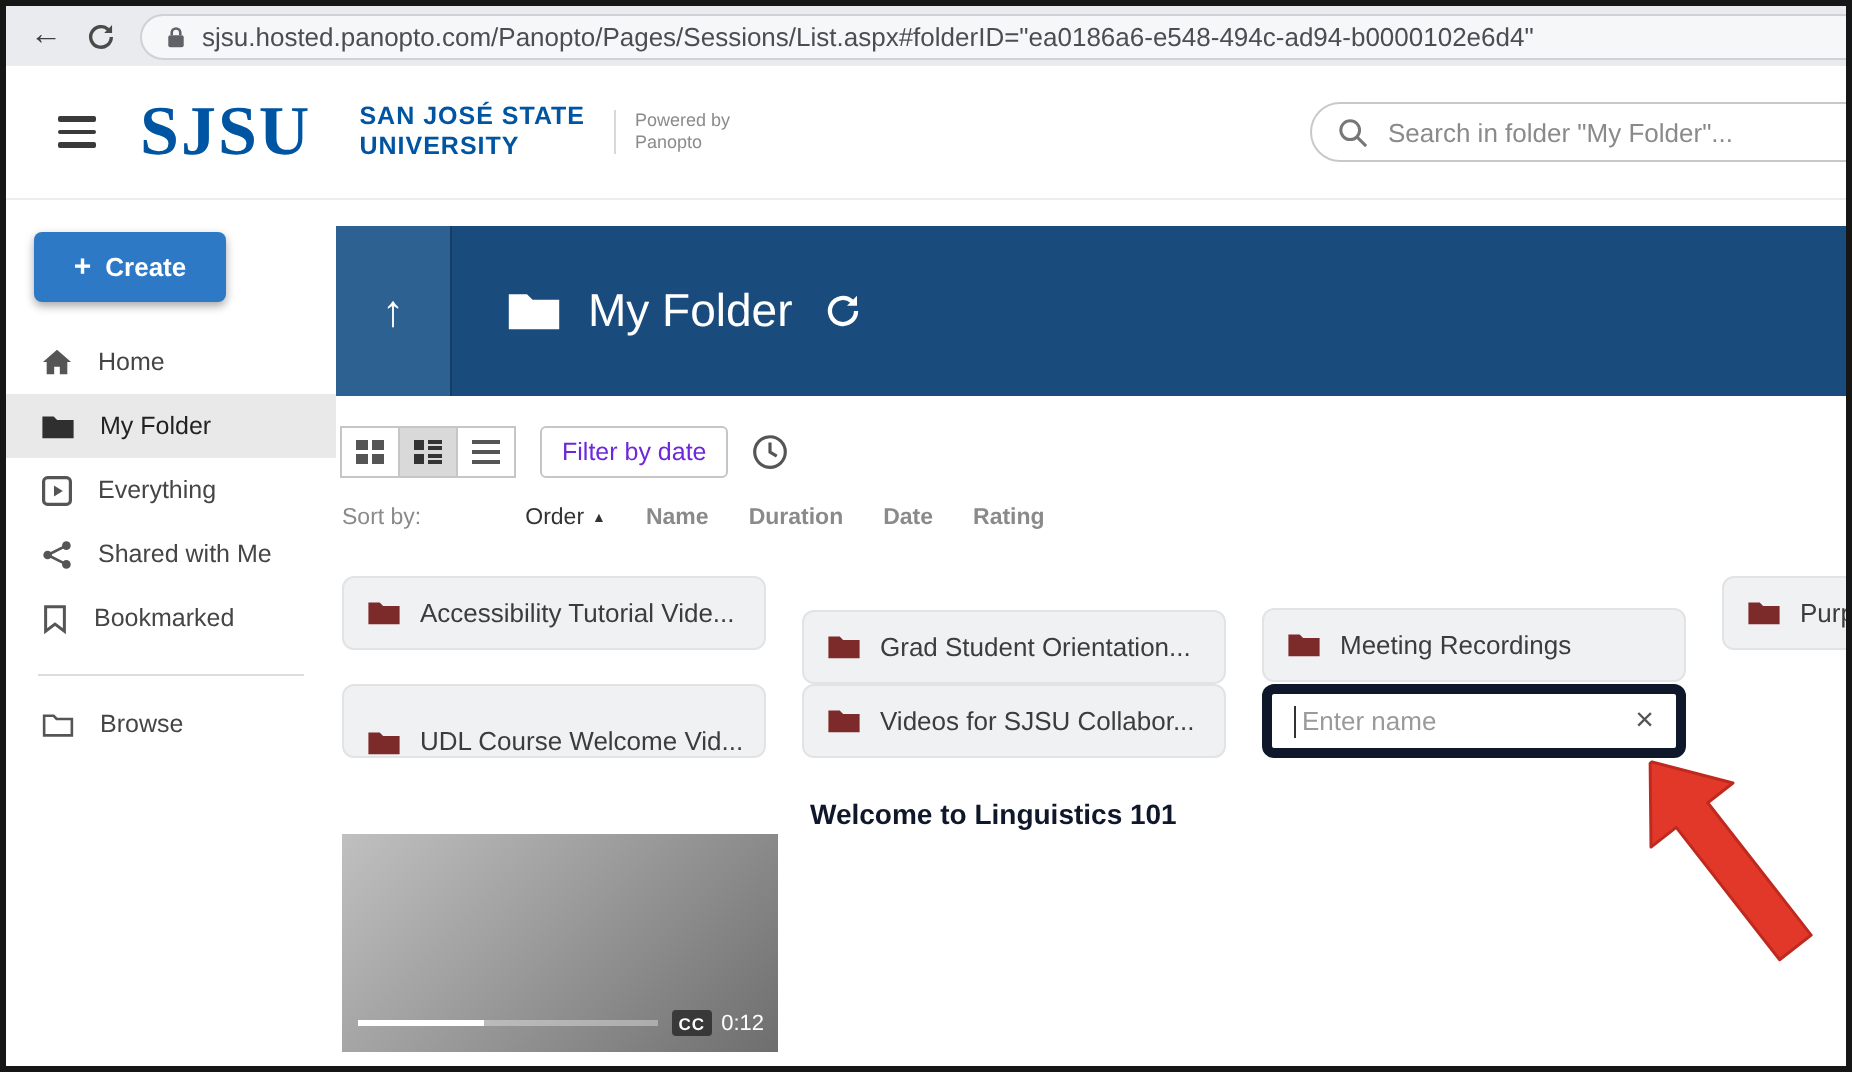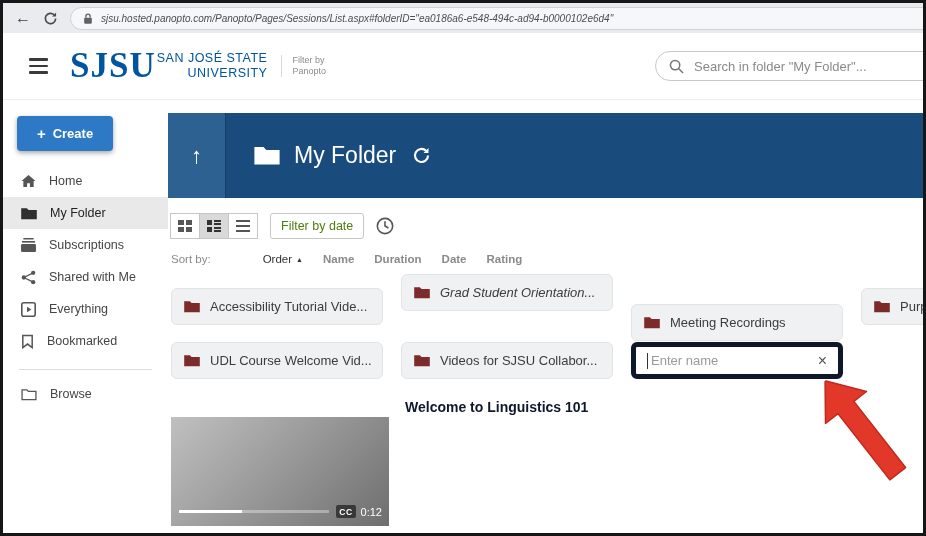--- a/index.html
+++ b/index.html
@@ -5,30 +5,30 @@
   html,body{margin:0;padding:0;background:#fff;}
   .stage{position:relative;width:926px;height:536px;box-sizing:border-box;border:3px solid #161616;
          overflow:hidden;background:#fff;font-family:"Liberation Sans",sans-serif;}
 
   
   .chrome{position:absolute;top:0;left:0;right:0;height:30px;background:#e9ebee;
           border-bottom:1px solid #d6d8da;display:flex;align-items:center;gap:12px;padding:0 12px;}
   .nav-ic{color:#3f4043;font-size:16px;line-height:1;cursor:pointer;display:flex;align-items:center;}
   .addr{flex:1;height:21px;background:#f6f7f8;border:1px solid #cfd1d4;border-radius:12px;
         display:flex;align-items:center;gap:7px;padding:0 11px;margin-right:-22px;overflow:hidden;}
-  .addr span{color:#4a4d51;font-size:10px;white-space:nowrap;font-style:italic;}
+  .addr span{color:#4a4d51;font-size:13px;white-space:nowrap;}
 
   
   .header{position:absolute;top:30px;left:0;right:0;height:66px;background:#fff;
           border-bottom:1px solid #ededed;display:flex;align-items:center;}
   .hamburger{margin-left:26px;width:19px;display:flex;flex-direction:column;gap:4px;cursor:pointer;}
   .hamburger i{height:2.4px;background:#3a3a3a;border-radius:1px;}
   .logo{margin-left:22px;font-family:"Liberation Serif",serif;font-weight:bold;font-size:35px;
         color:#0055a2;letter-spacing:1px;}
-  .uni{margin-left:1px;color:#0055a2;font-weight:normal;font-size:12.5px;letter-spacing:.5px;line-height:15px;text-align:right;}
+  .uni{margin-left:24px;color:#0055a2;font-weight:bold;font-size:12.5px;letter-spacing:.5px;line-height:15px;}
   .powered{margin-left:14px;padding-left:10px;border-left:1px solid #d9d9d9;color:#8b8b8b;
            font-size:9px;line-height:11px;}
   .search{position:absolute;right:-20px;top:18px;width:288px;height:30px;border:1px solid #c9c9c9;
           border-radius:16px;background:#fff;display:flex;align-items:center;gap:8px;padding:0 13px;box-sizing:border-box;}
   .search input{border:none;outline:none;flex:1;font:13px "Liberation Sans",sans-serif;color:#444;background:transparent;}
   .search input::placeholder{color:#8a8a8a;}
 
   
   .sidebar{position:absolute;top:97px;left:0;width:165px;bottom:0;background:#fff;}
   .create{margin:16px 0 14px 14px;width:96px;height:35px;background:#2e79c5;border:none;border-radius:4px;
@@ -51,21 +51,21 @@
   .banner-title{color:#fff;font-size:23px;margin-left:14px;font-weight:normal;}
   .banner-refresh{margin-left:16px;display:flex;cursor:pointer;}
 
   
   .toolbar{position:absolute;left:168px;top:210px;display:flex;align-items:center;gap:12px;}
   .viewgroup{display:flex;}
   .viewbtn{width:30px;height:26px;border:1px solid #c6c6c6;background:#fff;display:flex;
            align-items:center;justify-content:center;margin-left:-1px;cursor:pointer;padding:0;}
   .viewbtn.active{background:#d9d9d9;}
   .filterbtn{height:26px;border:1px solid #c6c6c6;border-radius:3px;background:#fff;padding:0 10px;
-             font:12.5px "Liberation Sans",sans-serif;color:#4d7c0f;cursor:pointer;}
+             font:12.5px "Liberation Sans",sans-serif;color:#6d28d9;cursor:pointer;}
   .clockbtn{background:none;border:none;padding:0;display:flex;cursor:pointer;}
   .sortbar{position:absolute;left:168px;top:250px;display:flex;align-items:center;gap:20px;
            font-size:11.5px;color:#8a8a8a;}
   .sortbar .active-sort{color:#333;display:flex;align-items:center;gap:4px;cursor:pointer;margin-left:32px;}
   .sortbar .tri{font-size:7px;color:#333;}
   .sortbar .opt{cursor:pointer;font-weight:bold;}
 
   
   .card{position:absolute;width:212px;height:37px;background:#f0f1f2;border:1px solid #e2e3e5;
         border-radius:6px;box-sizing:border-box;display:flex;align-items:center;gap:10px;
@@ -120,21 +120,21 @@
         <i></i>
         <i></i>
         <i></i>
       </div>
     <div class="logo">SJSU</div>
     <div class="uni">
       <div>SAN JOSÉ STATE</div>
       <div>UNIVERSITY</div>
     </div>
     <div class="powered">
-      <div>Filter by</div>
+      <div>Powered by</div>
       <div>Panopto</div>
     </div>
     <div class="search">
       <svg width="15" height="15" viewBox="0 0 16 16">
           <circle cx="6.5" cy="6.5" r="5" fill="none" stroke="#777" stroke-width="1.6"></circle>
           <path d="M10.2 10.2L15 15" stroke="#777" stroke-width="1.6"></path>
         </svg>
       <input placeholder="Search in folder &quot;My Folder&quot;..." style="">
     </div>
   </div>
@@ -151,42 +151,34 @@
         </svg>
       <span>Home</span>
     </div>
     <div class="navitem active">
       <svg width="16" height="13" viewBox="0 0 18 15" fill="currentColor">
           <path d="M0 1.5h6.5l2 2H18V14H0z"></path>
         </svg>
       <span>My Folder</span>
     </div>
     <div class="navitem">
-      <svg width="15" height="14" viewBox="0 0 16 15" fill="currentColor">
-          <rect x="2.5" y="0" width="11" height="1.6"></rect>
-          <rect x="1" y="3.2" width="14" height="1.8"></rect>
-          <rect x="0" y="6.5" width="16" height="8.5" rx="1.2"></rect>
-        </svg>
-      <span>Subscriptions</span>
+      <svg width="15" height="15" viewBox="0 0 15 15">
+          <rect x=".8" y=".8" width="13.4" height="13.4" rx="2" fill="none" stroke="currentColor" stroke-width="1.6"></rect>
+          <path d="M6 4.8l4.4 2.7L6 10.2z" fill="currentColor"></path>
+        </svg>
+      <span>Everything</span>
     </div>
     <div class="navitem">
       <svg width="15" height="15" viewBox="0 0 16 16">
           <path d="M3 8l10-5M3 8l10 5" stroke="currentColor" stroke-width="1.4" fill="none"></path>
           <circle cx="13" cy="3" r="2.3" fill="currentColor"></circle>
           <circle cx="3" cy="8" r="2.3" fill="currentColor"></circle>
           <circle cx="13" cy="13" r="2.3" fill="currentColor"></circle>
         </svg>
       <span>Shared with Me</span>
-    </div>
-    <div class="navitem">
-      <svg width="15" height="15" viewBox="0 0 15 15">
-          <rect x=".8" y=".8" width="13.4" height="13.4" rx="2" fill="none" stroke="currentColor" stroke-width="1.6"></rect>
-          <path d="M6 4.8l4.4 2.7L6 10.2z" fill="currentColor"></path>
-        </svg>
-      <span>Everything</span>
     </div>
     <div class="navitem">
       <svg width="13" height="15" viewBox="0 0 13 16">
           <path d="M1.5 1.5h10v13l-5-3.8-5 3.8z" fill="none" stroke="currentColor" stroke-width="1.6"></path>
         </svg>
       <span>Bookmarked</span>
     </div>
 
     <div class="sep"></div>
 
@@ -264,39 +256,39 @@
     <span class="opt">Date</span>
     <span class="opt">Rating</span>
   </div>
 
   <div class="card" style="left:168px;top:285px;">
     <svg width="16" height="13" viewBox="0 0 18 15" fill="#7d2a2a">
         <path d="M0 1.5h6.5l2 2H18V14H0z"></path>
       </svg>
     <span>Accessibility Tutorial Vide...</span>
   </div>
-  <div class="card" style="left:398px;top:271px;font-style:italic;">
+  <div class="card" style="left:398px;top:302px;">
     <svg width="16" height="13" viewBox="0 0 18 15" fill="#7d2a2a">
         <path d="M0 1.5h6.5l2 2H18V14H0z"></path>
       </svg>
     <span>Grad Student Orientation...</span>
   </div>
   <div class="card" style="left:628px;top:285px;margin-top:16px;">
     <svg width="16" height="13" viewBox="0 0 18 15" fill="#7d2a2a">
         <path d="M0 1.5h6.5l2 2H18V14H0z"></path>
       </svg>
     <span>Meeting Recordings</span>
   </div>
   <div class="card" style="left:858px;top:285px;">
     <svg width="16" height="13" viewBox="0 0 18 15" fill="#7d2a2a">
         <path d="M0 1.5h6.5l2 2H18V14H0z"></path>
       </svg>
     <span>Purp</span>
   </div>
-  <div class="card" style="left:168px;top:339px;">
+  <div class="card" style="left:168px;top:339px;align-items:flex-end;">
     <svg width="16" height="13" viewBox="0 0 18 15" fill="#7d2a2a">
         <path d="M0 1.5h6.5l2 2H18V14H0z"></path>
       </svg>
     <span>UDL Course Welcome Vid...</span>
   </div>
   <div class="card" style="left:398px;top:339px;">
     <svg width="16" height="13" viewBox="0 0 18 15" fill="#7d2a2a">
         <path d="M0 1.5h6.5l2 2H18V14H0z"></path>
       </svg>
     <span>Videos for SJSU Collabor...</span>

